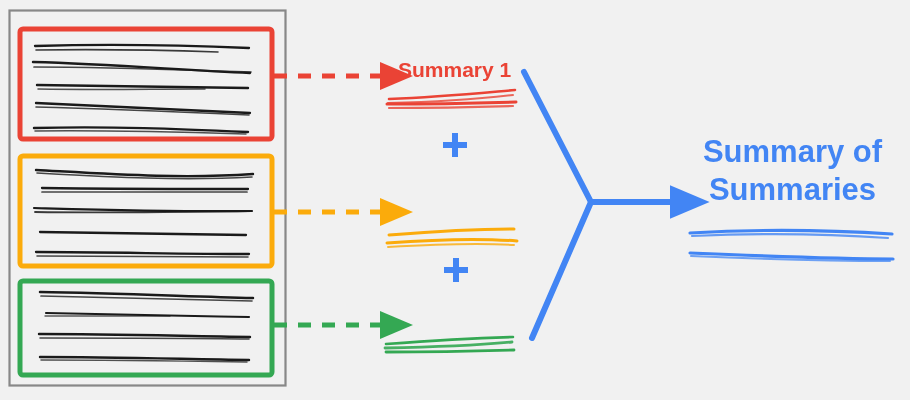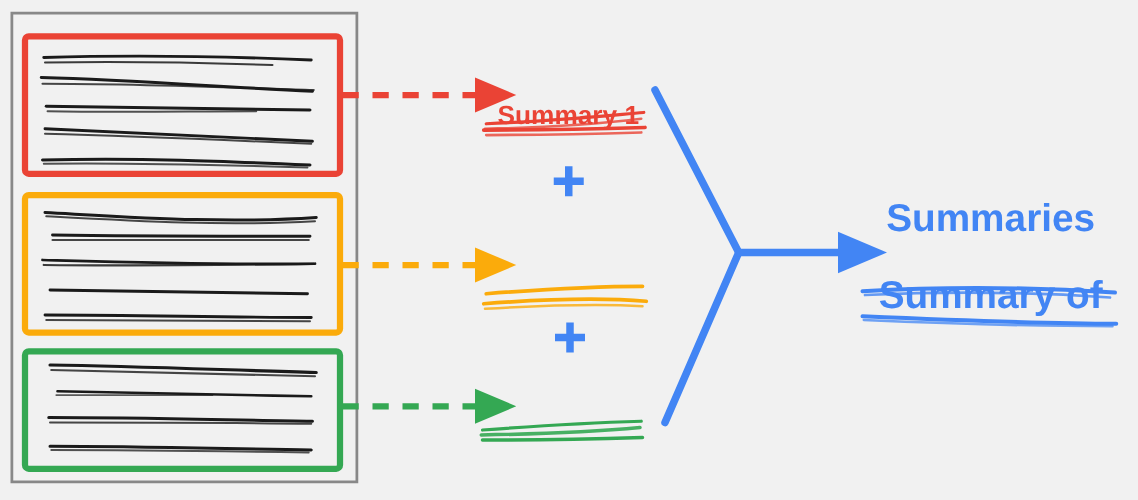--- a/index.html
+++ b/index.html
@@ -18,21 +18,20 @@
   #diagram-svg {
     position: absolute;
     left: 0;
     top: 0;
     width: 910px;
     height: 400px;
   }
   .label-text {
     font-family: "Liberation Sans", sans-serif;
     font-weight: 600;
-    margin-top: 23px;
   }
   .sum-label {
     font-size: 21px;
   }
   .final-label {
     font-size: 31px;
     font-weight: 700;
   }
 </style>
 </head>
@@ -152,17 +151,17 @@
     <span style="position:absolute; opacity:0; font-size:1px;">+</span>
   </div>
 
   <div style="position:absolute; left:442px; top:256px; width:28px; height:28px;">
     <div style="position:absolute; left:2px; top:11px; width:24px; height:6px; background:#4285f4;"></div>
     <div style="position:absolute; left:11px; top:2px; width:6px; height:24px; background:#4285f4;"></div>
     <span style="position:absolute; opacity:0; font-size:1px;">+</span>
   </div>
 
   <div style="position:absolute; left:690px; top:133px; width:205px; text-align:center; color:#4285f4; line-height:1.22;">
+    <div class="label-text final-label">Summary of</div>
     <div class="label-text final-label">Summaries</div>
-    <div class="label-text final-label">Summary of</div>
   </div>
 
 </div>
 
 </body></html>

